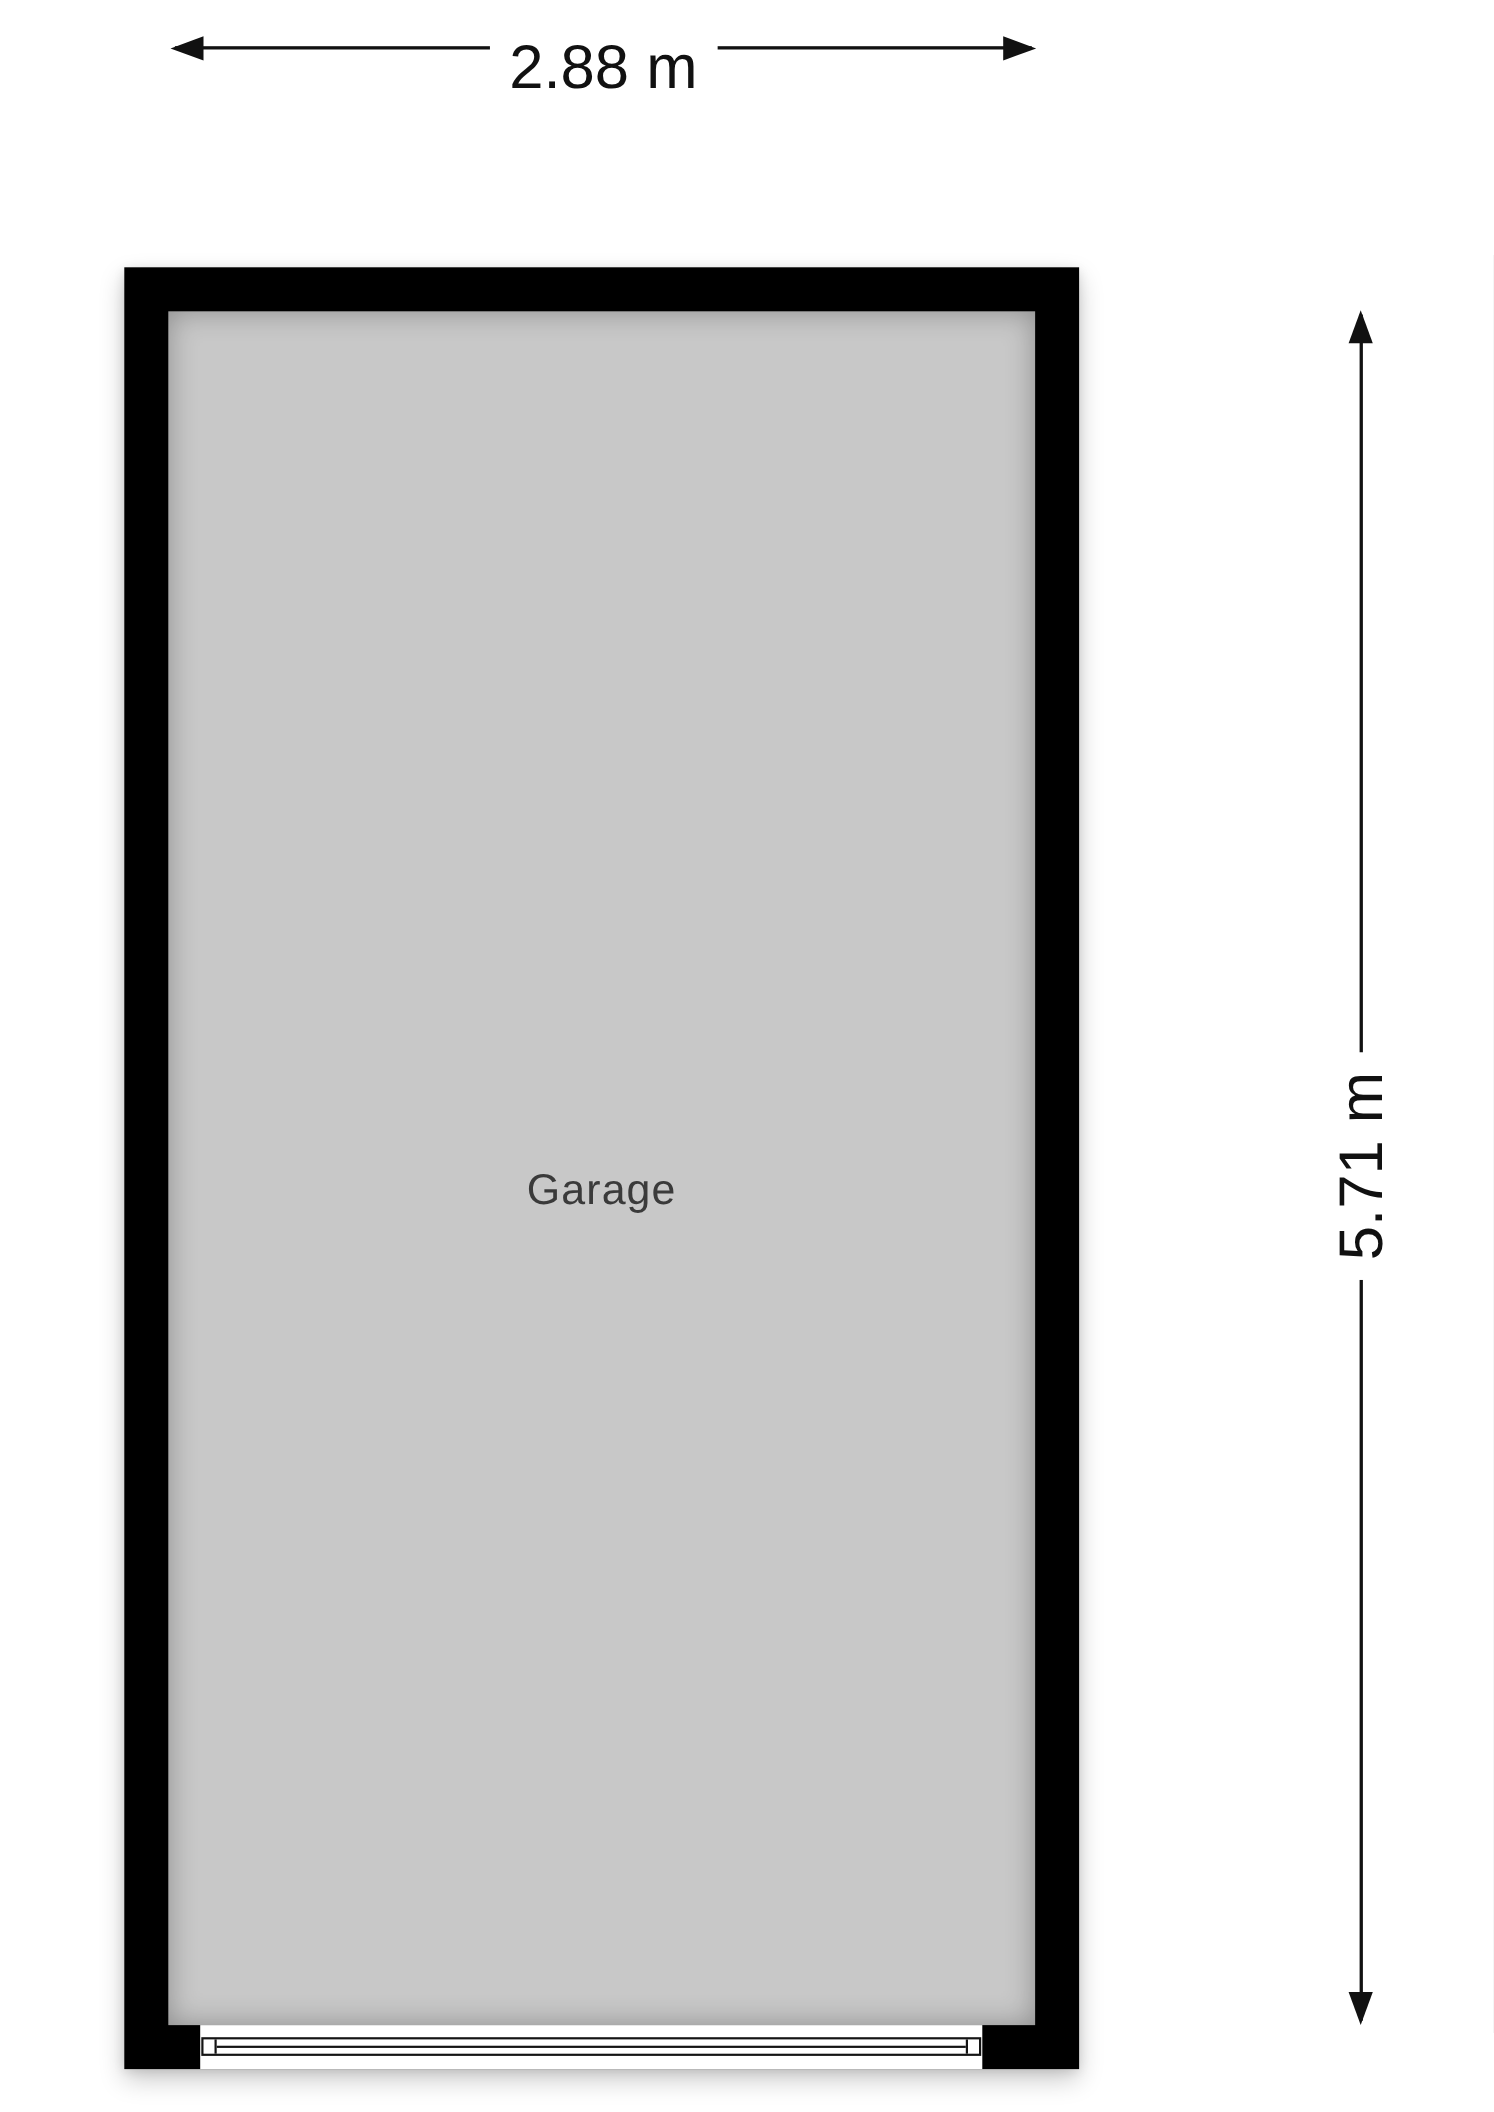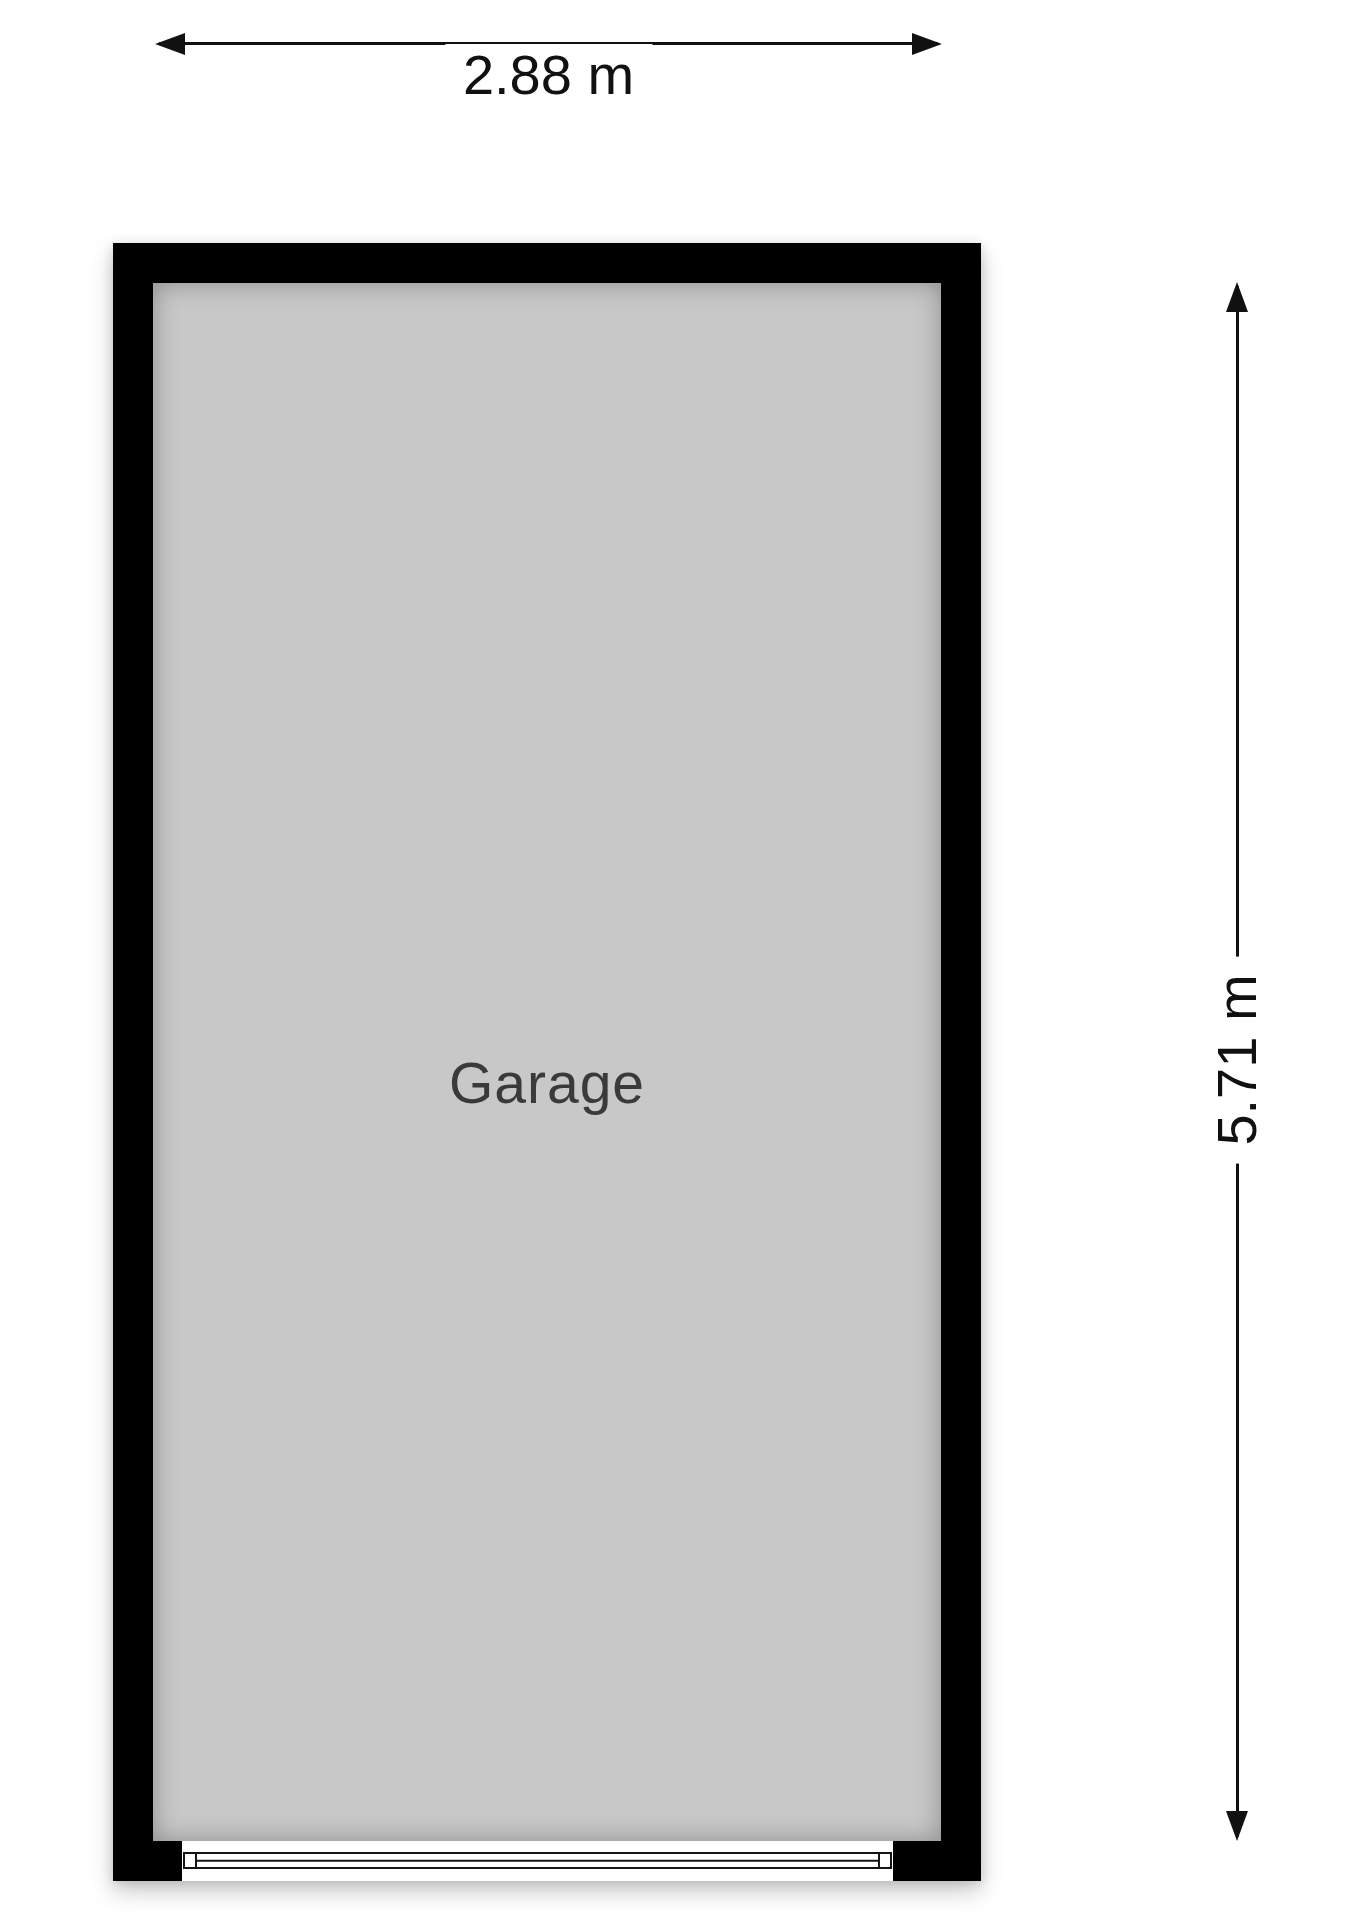--- a/index.html
+++ b/index.html
@@ -32,21 +32,21 @@
     border-top: 11px solid transparent;
     border-bottom: 11px solid transparent;
   }
   .arrow-east {
     right: 0; top: 4.5px;
     border-left: 30px solid var(--dim);
     border-top: 11px solid transparent;
     border-bottom: 11px solid transparent;
   }
   .dim-h .dim-label {
-    position: absolute; left: 50%; top: 16px;
+    position: absolute; left: 50%; top: 2px;
     transform: translateX(-50%);
     background: var(--bg);
     padding: 0 18px;
     font-size: 56px; line-height: 1.1;
     color: var(--dim);
     white-space: nowrap;
   }
 
   
   .dim-v { position: absolute; left: 1222px; top: 282px; width: 30px; height: 1559px; }
@@ -84,21 +84,21 @@
     box-shadow: 0 10px 22px rgba(0,0,0,0.22), 0 2px 10px rgba(0,0,0,0.12);
   }
   .floor {
     position: absolute; left: 40px; top: 40px; right: 40px; bottom: 40px;
     background: var(--floor);
     box-shadow: inset 0 0 26px rgba(0,0,0,0.30);
   }
   .room-label {
     position: absolute; left: 50%; top: 800px;
     transform: translate(-50%, -50%);
-    font-size: 57px;
+    font-size: 39px;
     color: var(--label);
     letter-spacing: 1px;
     white-space: nowrap;
     text-align: right;
   }
 
   
   .door-opening {
     position: absolute; left: 69px; bottom: 0;
     width: 711px; height: 40px;

